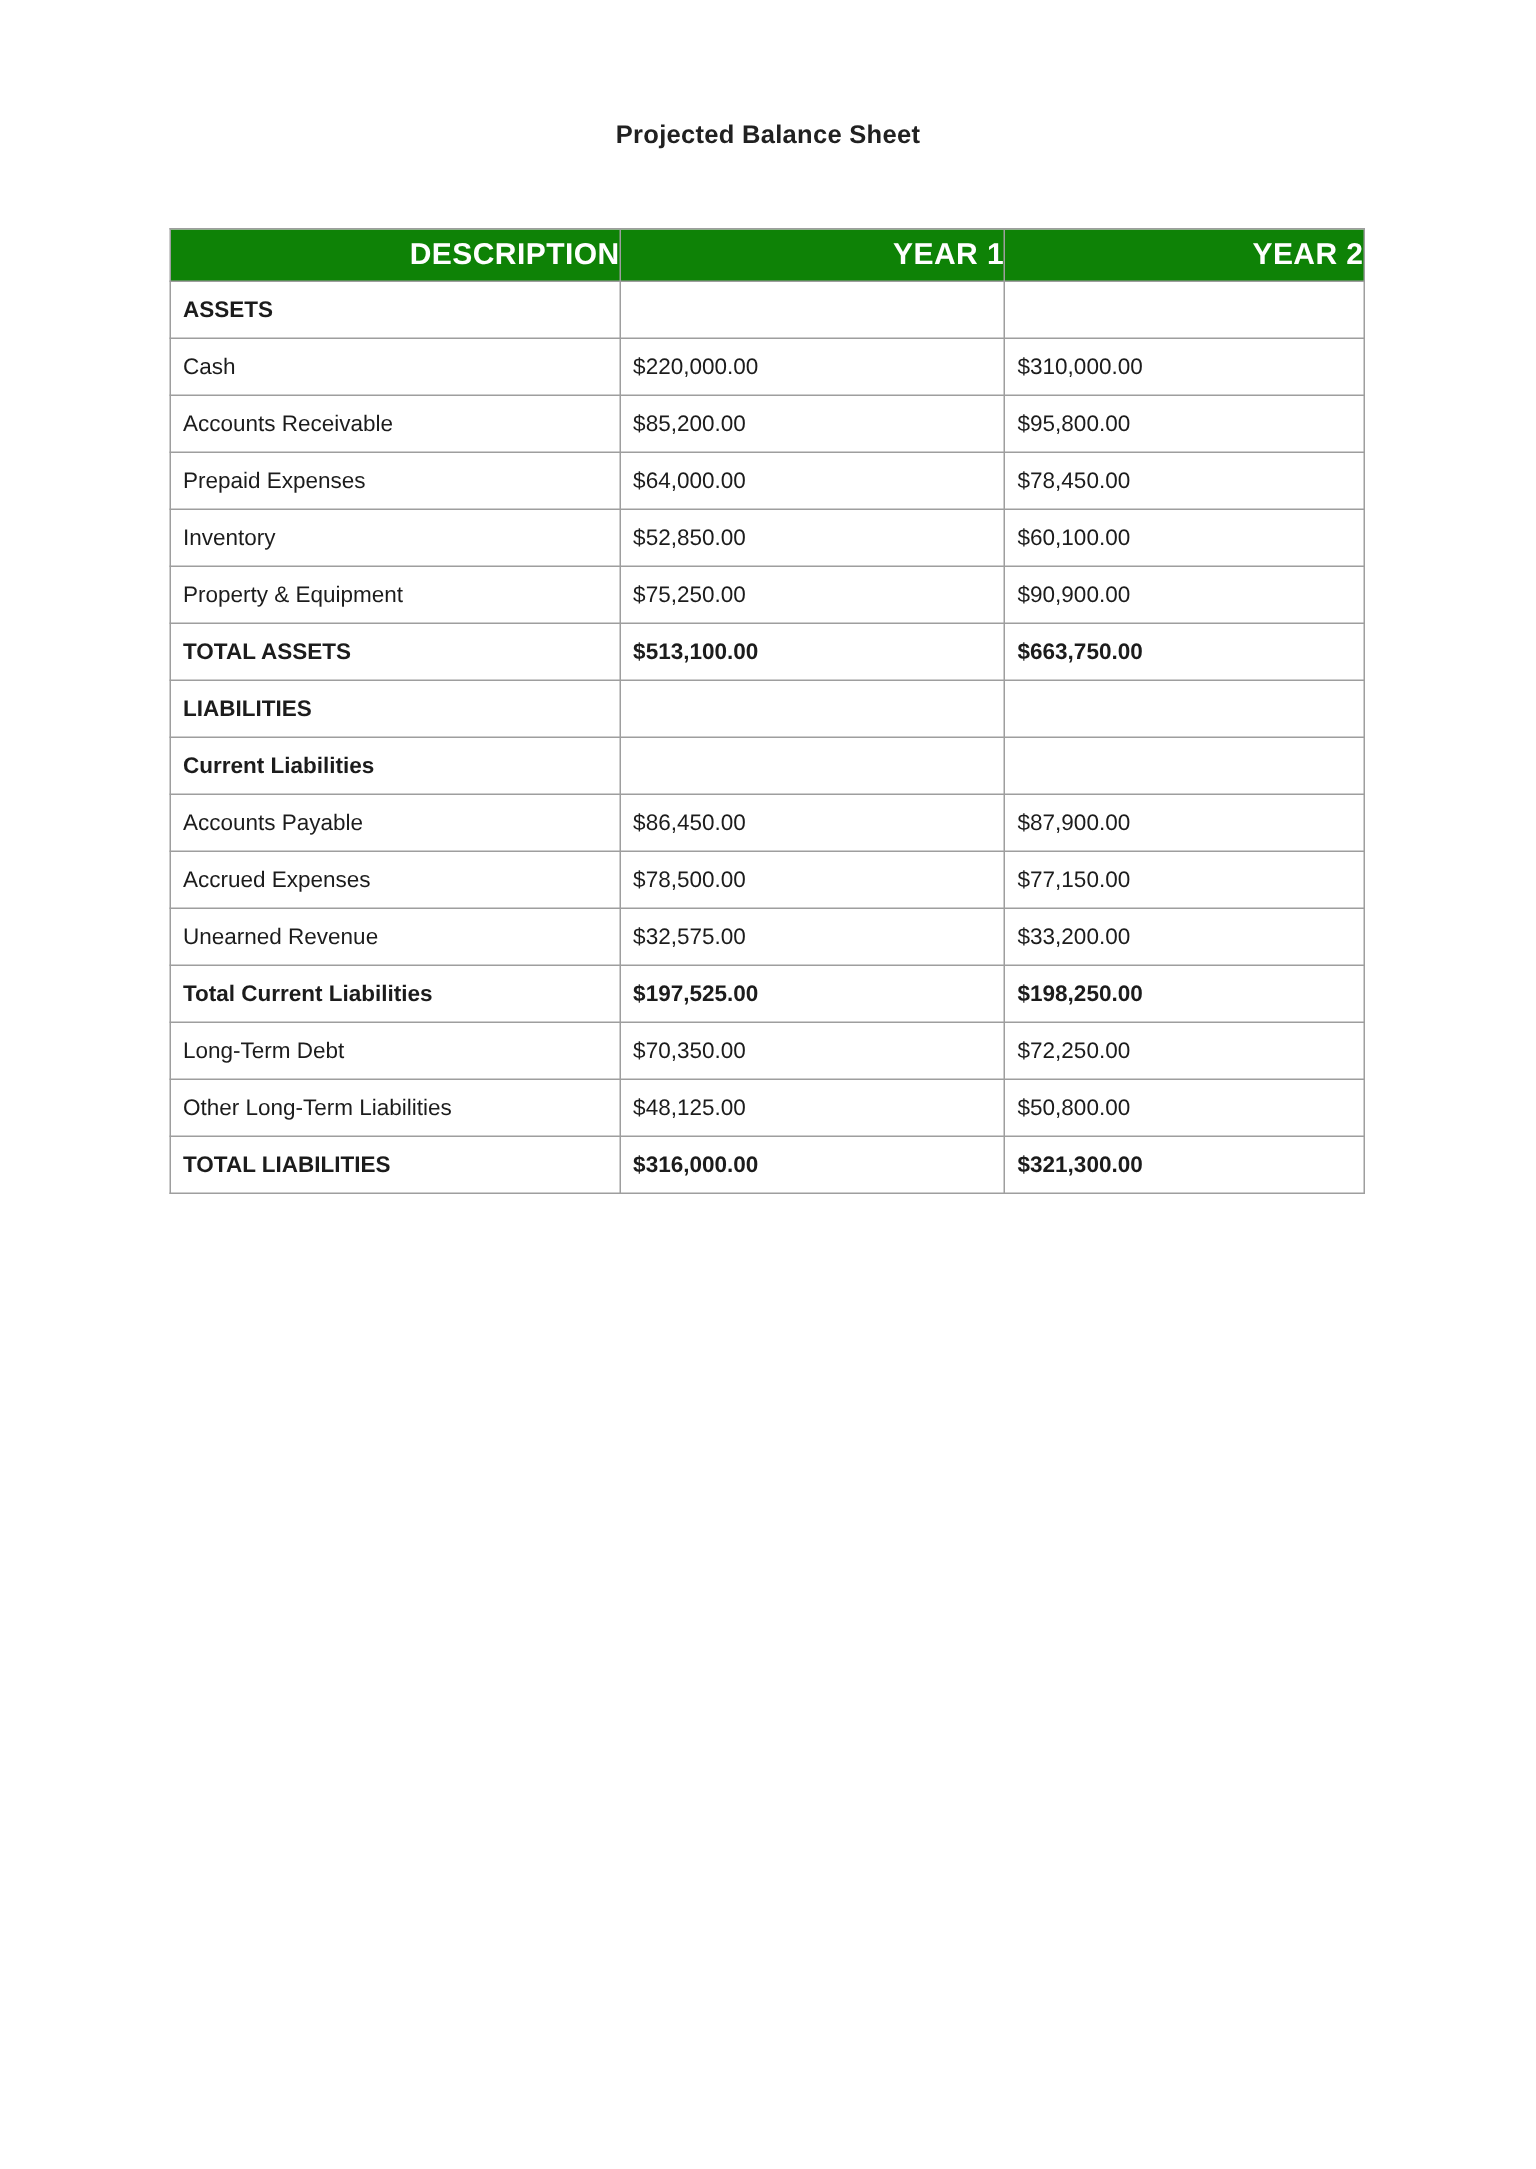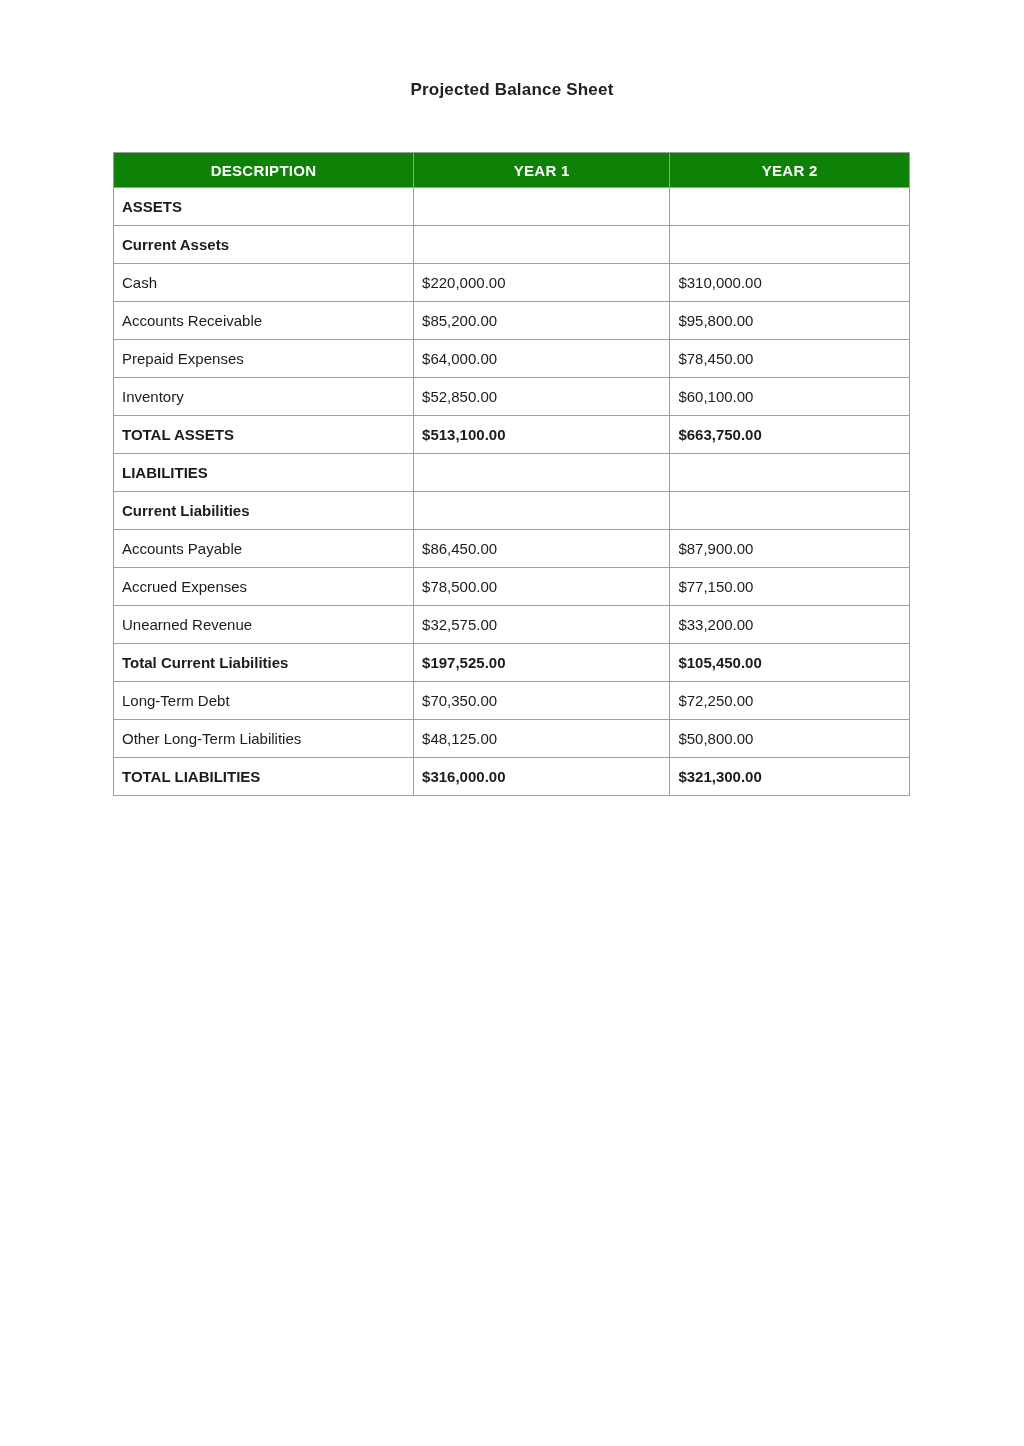--- a/index.html
+++ b/index.html
@@ -41,23 +41,23 @@
     font-size:15px;
     color:var(--text);
   }
   table.balance col.c1{width:37.7%;}
   table.balance col.c2{width:32.2%;}
   table.balance col.c3{width:30.1%;}
   table.balance th{
     background:var(--header-bg);
     color:var(--header-text);
     font-weight:700;
-    font-size:15px;
+    font-size:20px;
     height:35px;
-    text-align:center;
+    text-align:right;
     border:1px solid var(--border);
     letter-spacing:0.3px;
   }
   table.balance td{
     height:38px;
     border:1px solid var(--border);
     padding:0 8px;
     vertical-align:middle;
     text-align:left;
     white-space:nowrap;
@@ -86,44 +86,44 @@
         <th>YEAR 1</th>
         <th>YEAR 2</th>
       </tr>
     </thead>
     <tbody>
         <tr class="section">
           <td>ASSETS</td>
           <td></td>
           <td></td>
         </tr>
-        <tr class="subsection">
-          <td>Current Assets</td>
-          <td></td>
-          <td></td>
-        </tr>
         <tr class="normal">
           <td>Cash</td>
           <td>$220,000.00</td>
           <td>$310,000.00</td>
         </tr>
         <tr class="normal">
           <td>Accounts Receivable</td>
           <td>$85,200.00</td>
           <td>$95,800.00</td>
         </tr>
         <tr class="normal">
           <td>Prepaid Expenses</td>
           <td>$64,000.00</td>
           <td>$78,450.00</td>
         </tr>
         <tr class="normal">
           <td>Inventory</td>
           <td>$52,850.00</td>
           <td>$60,100.00</td>
+        </tr>
+        <tr class="normal">
+          <td>Property &amp; Equipment</td>
+          <td>$75,250.00</td>
+          <td>$90,900.00</td>
         </tr>
         <tr class="total">
           <td>TOTAL ASSETS</td>
           <td>$513,100.00</td>
           <td>$663,750.00</td>
         </tr>
         <tr class="section">
           <td>LIABILITIES</td>
           <td></td>
           <td></td>
@@ -144,21 +144,21 @@
           <td>$77,150.00</td>
         </tr>
         <tr class="normal">
           <td>Unearned Revenue</td>
           <td>$32,575.00</td>
           <td>$33,200.00</td>
         </tr>
         <tr class="total">
           <td>Total Current Liabilities</td>
           <td>$197,525.00</td>
-          <td>$105,450.00</td>
+          <td>$198,250.00</td>
         </tr>
         <tr class="normal">
           <td>Long-Term Debt</td>
           <td>$70,350.00</td>
           <td>$72,250.00</td>
         </tr>
         <tr class="normal">
           <td>Other Long-Term Liabilities</td>
           <td>$48,125.00</td>
           <td>$50,800.00</td>

